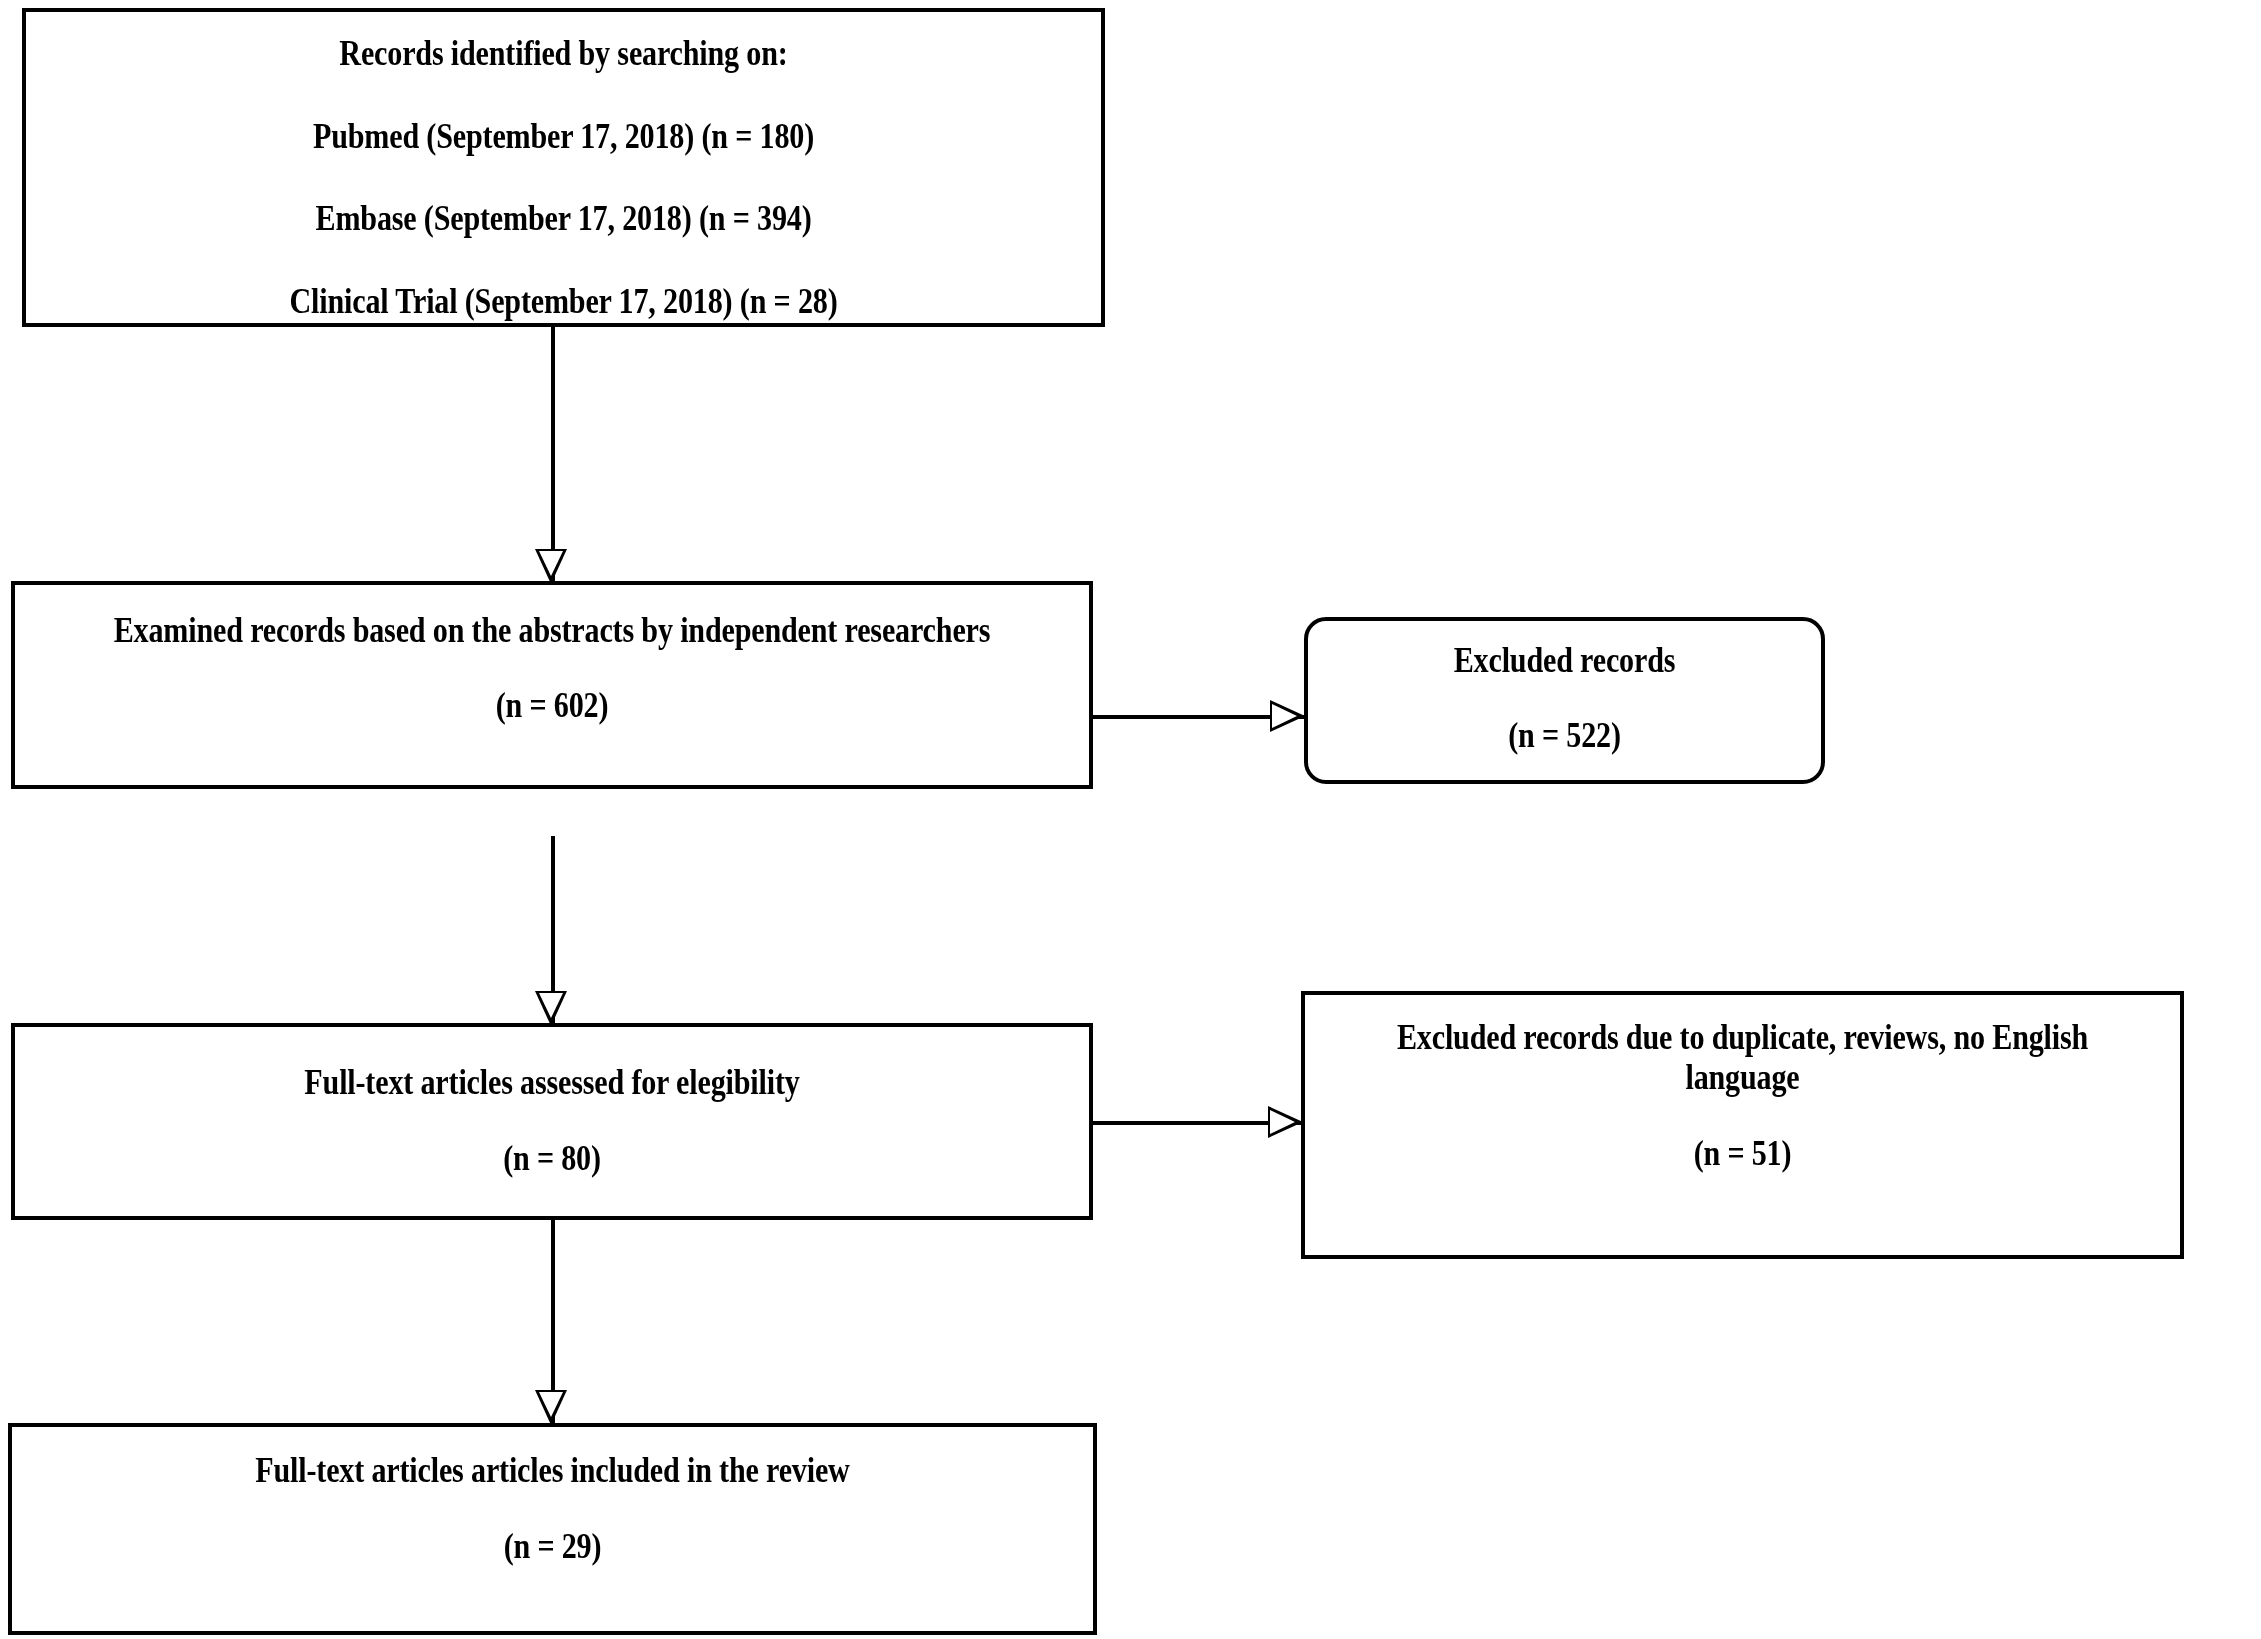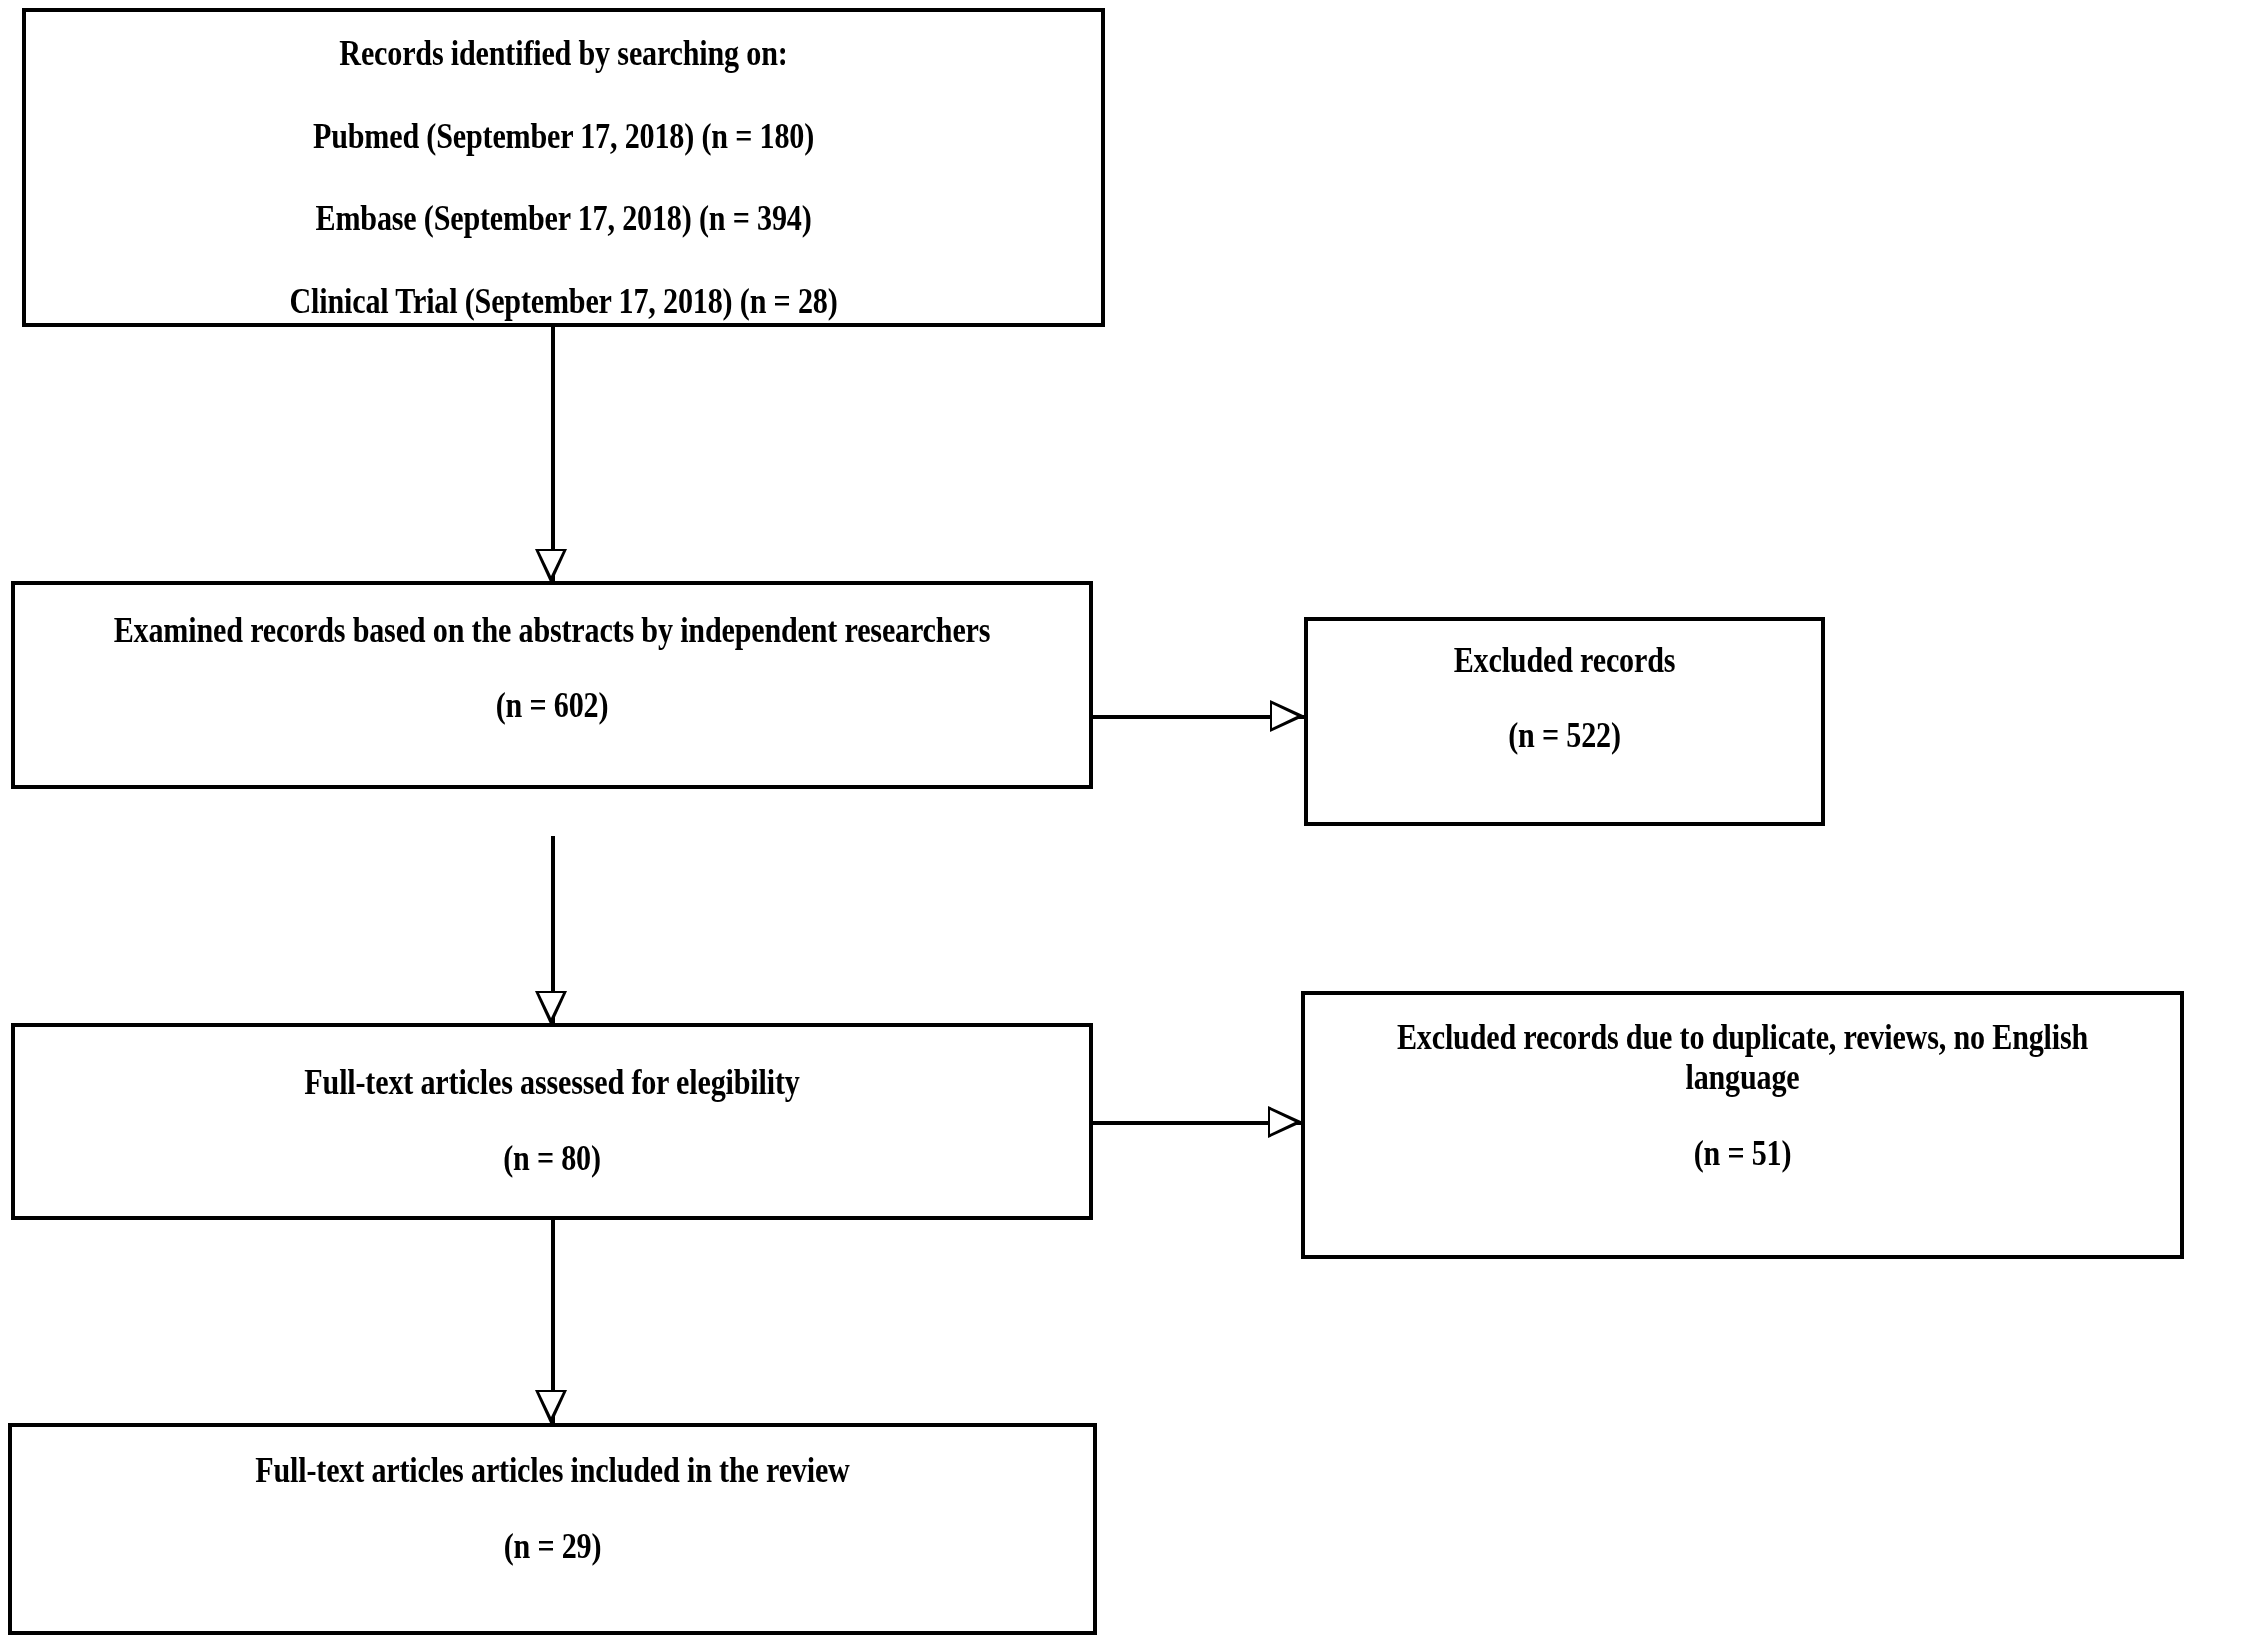--- a/index.html
+++ b/index.html
@@ -37,21 +37,21 @@
     line-height: 1.16;
     letter-spacing: -0.2px;
     transform: scaleX(0.86);
     transform-origin: center center;
     white-space: pre-wrap;
   }
 
   
   #box-identified   { left: 9.8px;   top: 7.5px;   width: 1083px; height: 319px; padding-top: 22.6px; margin-left: 12px; }
   #box-examined     { left: 11.3px;   top: 581px;  width: 1082px; height: 208px; padding-top: 25.6px; }
-  #box-excluded-1   { left: 1304px; top: 617px;  width: 521px;  height: 209px; padding-top: 19.6px; }
+  #box-excluded-1   { left: 1304px; top: 617px;  width: 521px;  height: 167px; padding-top: 19.6px; border-radius: 22px; }
   #box-fulltext     { left: 11.3px;   top: 1023px; width: 1082px; height: 197px; padding-top: 36px; }
   #box-excluded-2   { left: 1301px; top: 991px; width: 883px; height: 268px; padding-top: 22.6px; }
   #box-included     { left: 8px;   top: 1423px; width: 1089px; height: 212px; padding-top: 24px; }
 
   
   .gap-lg  { height: 44px; }
   .gap-md  { height: 35px; }
 
   
   .conn { position: absolute; }

